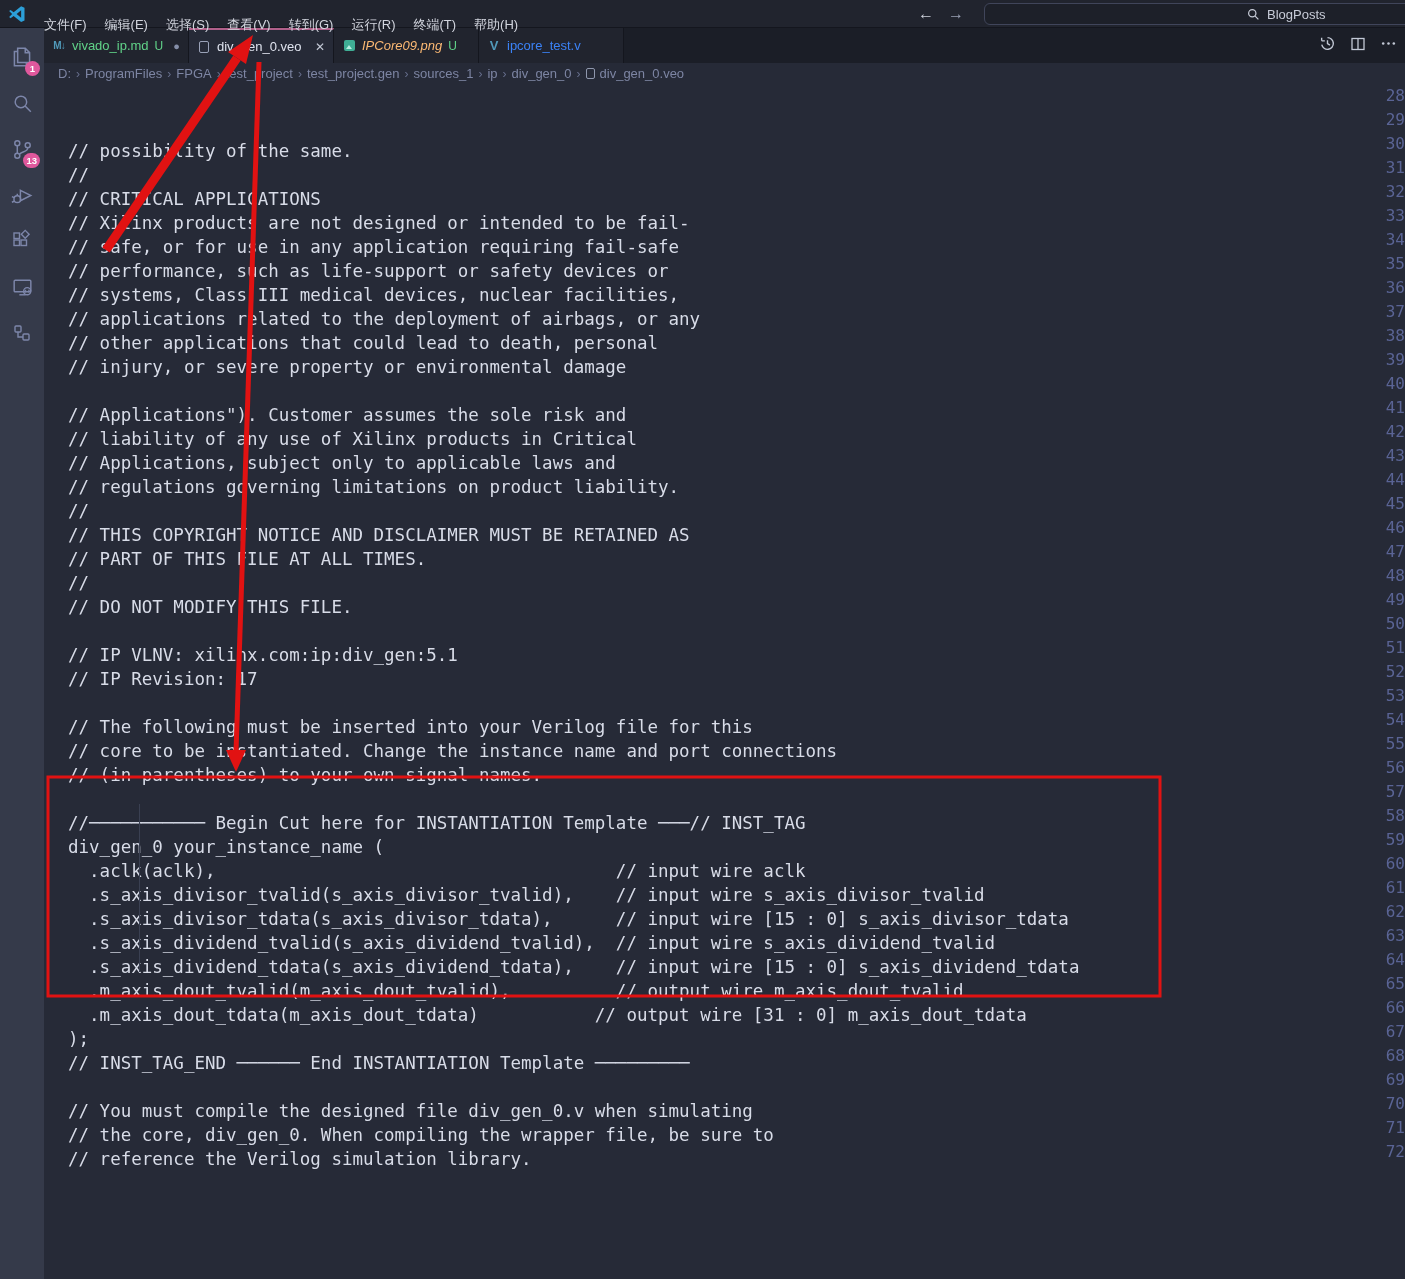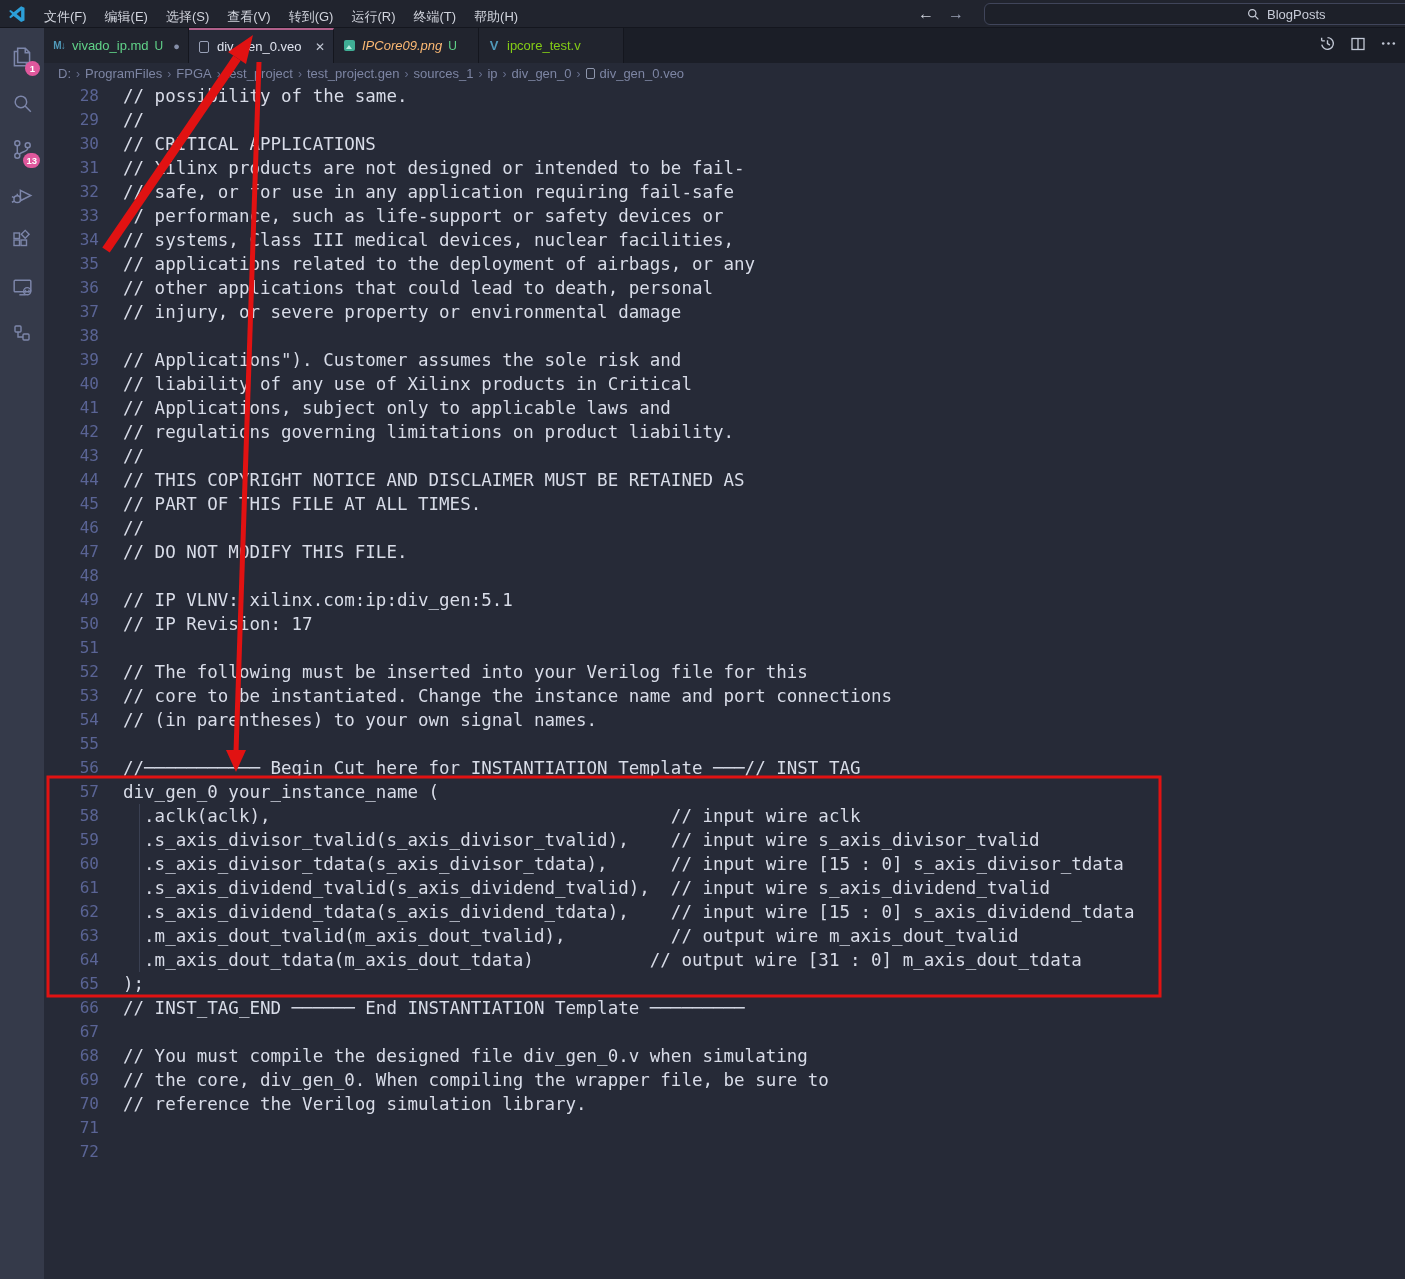--- a/index.html
+++ b/index.html
@@ -12,21 +12,21 @@
   }
   *{margin:0;padding:0;box-sizing:border-box;}
   html,body{background:#101218;}
   #app{position:relative;width:1405px;height:1279px;overflow:hidden;
        font-family:"Liberation Sans",sans-serif;background:var(--editor-bg);}
   
   #titlebar{position:absolute;left:0;top:0;width:1405px;height:28px;
     background:var(--titlebar-bg);border-bottom:1px solid #14161e;
     display:flex;align-items:center;z-index:3;}
   #vscode-logo{width:18px;height:18px;margin:0 9px 0 8px;flex:0 0 auto;}
-  .menu-item{color:#d2d5de;font-size:13px;padding:3px 9px;height:28px;line-height:28px;cursor:default;}
+  .menu-item{color:#d2d5de;font-size:13px;padding:11px 9px;height:28px;line-height:28px;cursor:default;}
   #nav-arrows{position:absolute;left:918px;top:0;height:28px;display:flex;align-items:center;gap:14px;
     color:#cfd3dd;font-size:16px;}
   #nav-arrows .fwd{color:#9aa0b4;}
   #command-center{position:absolute;left:984px;top:3px;width:440px;height:22px;
     background:#1d2029;border:1px solid var(--search-border);border-radius:6px;}
   #command-center .cc-inner{position:absolute;left:262px;top:0;height:20px;display:flex;align-items:center;gap:7px;
     color:#c8ccd8;font-size:13px;}
   
   #activitybar{position:absolute;left:0;top:28px;width:44px;height:1251px;background:var(--activitybar-bg);z-index:2;}
   .ab-item{position:relative;width:44px;height:46px;display:flex;align-items:center;justify-content:center;cursor:pointer;}
@@ -57,21 +57,21 @@
   
   #breadcrumb{position:absolute;left:44px;top:63px;width:1361px;height:21px;background:var(--editor-bg);
     display:flex;align-items:center;padding-left:14px;font-size:13px;color:var(--breadcrumb-text);white-space:nowrap;}
   .bc-sep{margin:0 5px;color:#666e8c;font-size:12px;}
   .bc-file-icon{display:inline-block;width:9px;height:11px;border:1.2px solid #8f97ad;border-radius:2px;
     margin-right:5px;}
   .bc-item{cursor:pointer;}
   
   #code{position:absolute;left:44px;top:84px;width:1361px;height:1195px;background:var(--editor-bg);
     font-family:"DejaVu Sans Mono","Liberation Mono",monospace;font-size:17.5px;}
-  .line{display:flex;height:24px;line-height:24px;white-space:pre;}
+  .line{display:flex;height:24px;line-height:24px;white-space:pre;flex-direction:column;}
   .ln{flex:0 0 55px;text-align:right;color:var(--line-number);font-size:16px;}
   .lc{padding-left:24px;color:var(--code-text);}
   #indent-guide{position:absolute;left:95px;top:720px;width:1px;height:168px;background:#3a4052;}
   
   #annotations{position:absolute;left:0;top:0;width:1405px;height:1279px;z-index:5;pointer-events:none;}
 </style>
 </head>
 <body>
 
 <div id="app">
@@ -176,21 +176,21 @@
       </div>
       <div class="tab">
         <span class="ticon image-icon">
           <span></span>
         </span>
         <span class="tab-label" style="color: #fdba74; font-style: italic;">IPCore09.png</span>
         <span class="git-badge" style="color: rgb(97, 211, 137);">U</span>
       </div>
       <div class="tab">
         <span class="ticon verilog-icon">V</span>
-        <span class="tab-label" style="color: #84cc16;">ipcore_test.v</span>
+        <span class="tab-label" style="color: #3b82f6;">ipcore_test.v</span>
       </div>
       <div id="editor-actions">
         <span><svg width="17" height="17" viewBox="0 0 16 16">
             <path d="M8 2.5 a5.5 5.5 0 1 1 -5.4 6.6 M2.5 5.5 v-3 M2.5 5.5 h3"></path>
             <path d="M8 5 v3.2 l2.3 1.4"></path>
           </svg></span>
         <span><svg width="16" height="16" viewBox="0 0 16 16">
             <rect x="2" y="2.5" width="12" height="11"></rect>
             <line x1="8" y1="2.5" x2="8" y2="13.5"></line>
           </svg></span>

